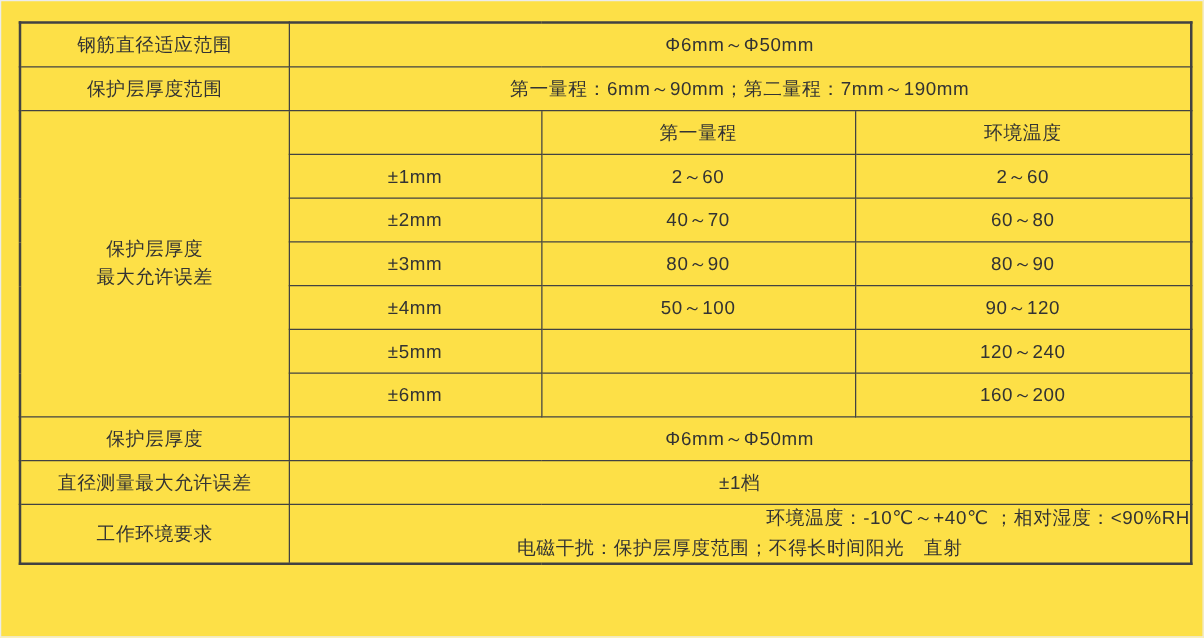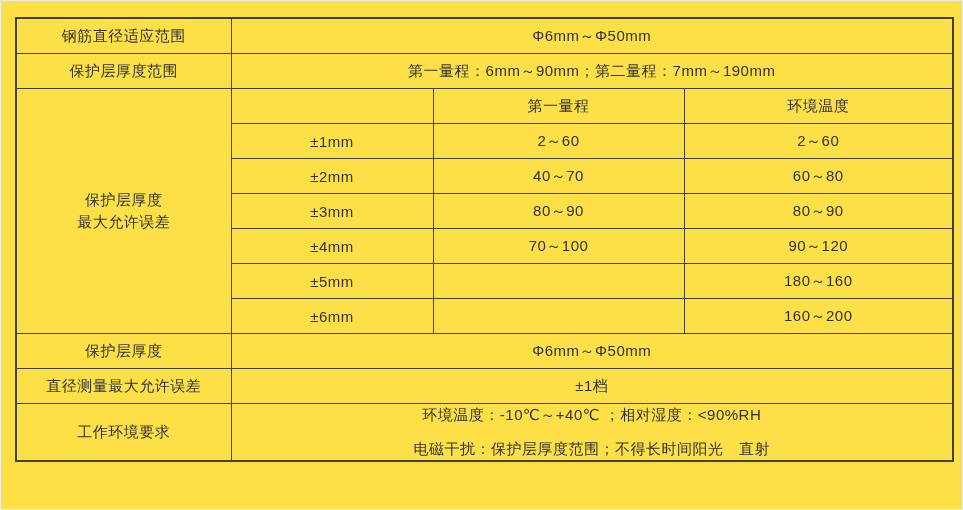--- a/index.html
+++ b/index.html
@@ -47,21 +47,21 @@
     vertical-align: middle;
   }
   td.section-label .lbl-line { line-height: 22px; }
   td.section-label .lbl-line.first { }
   td.env-cell {
     vertical-align: top;
     padding-top: 8px;
     height: 98px;
   }
   td.env-cell .env-line { line-height: 22px; }
-  td.env-cell .env-line.first { margin-bottom: 12px; }
+  td.env-cell .env-line.first { margin-bottom: 2px; text-align: right; }
 </style>
 </head>
 <body>
 
 <div class="page">
   <table class="spec">
     <colgroup>
       <col style="width:215px">
       <col style="width:202px">
       <col style="width:251px">
@@ -99,27 +99,27 @@
       <td>40～70</td>
       <td>60～80</td>
     </tr>
     <tr>
       <td>±3mm</td>
       <td>80～90</td>
       <td>80～90</td>
     </tr>
     <tr>
       <td>±4mm</td>
-      <td>70～100</td>
+      <td>50～100</td>
       <td>90～120</td>
     </tr>
     <tr>
       <td>±5mm</td>
       <td></td>
-      <td>180～160</td>
+      <td>120～240</td>
     </tr>
     <tr>
       <td>±6mm</td>
       <td></td>
       <td>160～200</td>
     </tr>
 
     <tr>
       <td>保护层厚度</td>
       <td colspan="3">Φ6mm～Φ50mm</td>

